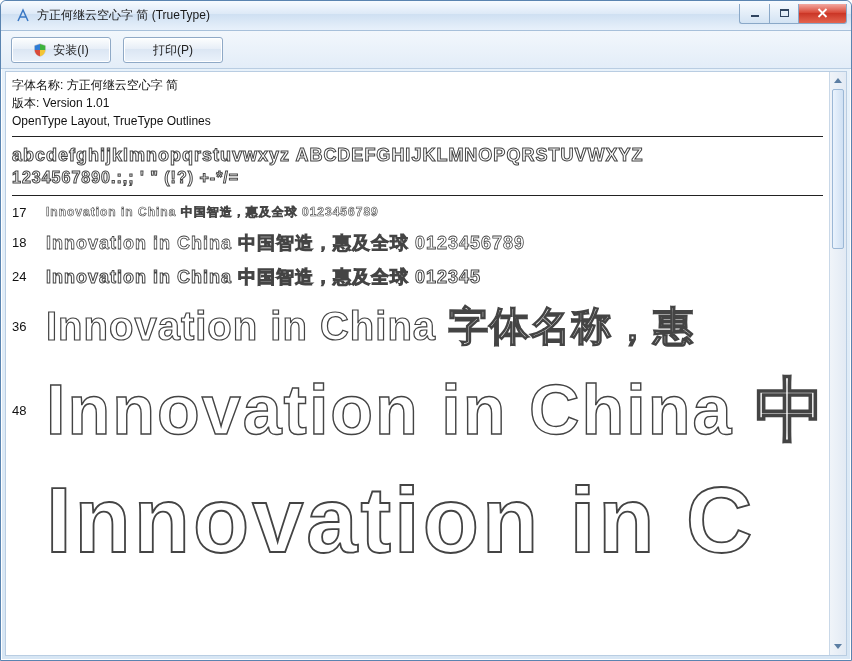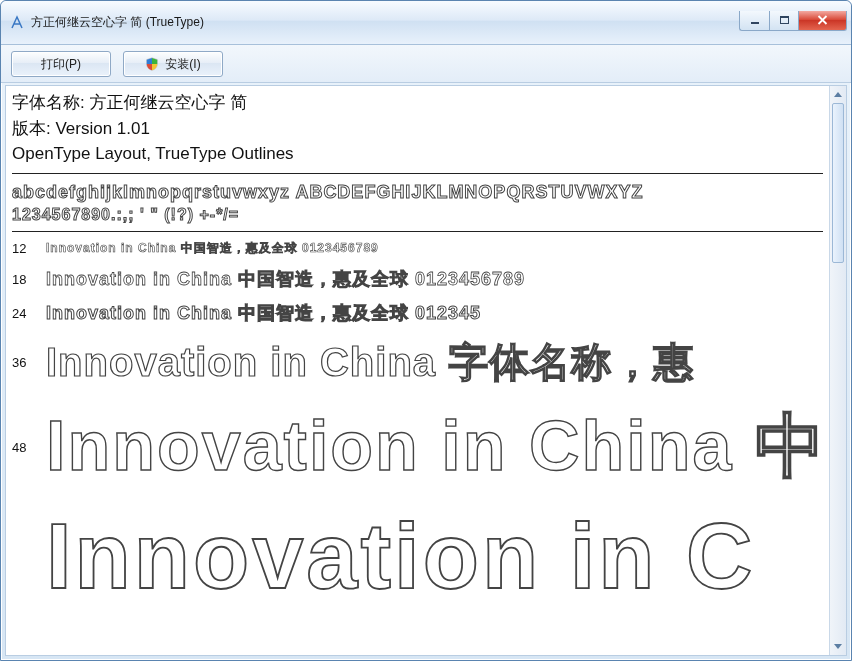--- a/index.html
+++ b/index.html
@@ -8,23 +8,23 @@
 
   .window {
     width: 852px; height: 661px;
     background: linear-gradient(#eaf3fb, #d7e6f4);
     border: 1px solid #5a84b0;
     border-radius: 6px 6px 0 0;
     display: flex; flex-direction: column;
     box-shadow: 0 0 0 1px #fff inset;
   }
   .titlebar {
-    height: 44px;
+    height: 30px;
     display: flex; align-items: center;
-    padding: 0 0 0 8px;
+    padding: 0 0 0 14px;
     background: linear-gradient(#f7fbff, #dde9f7 45%, #cfe0f2 46%, #e8f1fb);
     border-bottom: 1px solid #a7c0da;
     border-radius: 6px 6px 0 0;
   }
   .titlebar .app-icon { width:16px; height:16px; margin-right:6px; display:flex; align-items:center; justify-content:center; color:#3a78c4; font-size:14px; }
   .titlebar .title { color:#1a1a1a; font-size:12px; flex:0 0 auto; }
   .titlebar .spacer { flex:1; }
   .win-buttons { display:flex; height:20px; margin-right:4px; margin-top:-4px; }
   .win-btn {
     width:30px; height:20px;
@@ -75,21 +75,21 @@
   .sb-btn { height:17px; display:flex; align-items:center; justify-content:center; }
   .sb-track { flex:1; position:relative; }
   .sb-thumb { position:absolute; left:2px; right:2px; top:0; height:160px;
     background:linear-gradient(90deg,#eaf3fd,#cfe0f3);
     border:1px solid #9cb8d6; border-radius:2px;
   }
   .arrow { width:0; height:0; border-left:4px solid transparent; border-right:4px solid transparent; }
   .arrow.up { border-bottom:5px solid #5c7ea3; }
   .arrow.down { border-top:5px solid #5c7ea3; }
 
-  .meta { font-size:17px; color:#111; line-height:1.5; padding-bottom:4px; }
+  .meta { font-size:12px; color:#111; line-height:1.5; padding-bottom:4px; }
   .divider { border:none; border-top:1px solid #222; margin:2px 0 6px 0; }
 
   .outline-text {
     color:#fff;
     -webkit-text-stroke: 1px #444;
     text-stroke: 1px #444;
     font-weight:900;
     font-family: Arial, "Microsoft YaHei", sans-serif;
     letter-spacing:1px;
     white-space:nowrap; overflow:hidden;
@@ -133,53 +133,53 @@
       <div class="win-btn close">
         <svg width="11" height="10" viewBox="0 0 10 10">
             <path d="M1 1 L9 9 M9 1 L1 9" stroke="#fff" stroke-width="1.8"></path>
           </svg>
       </div>
     </div>
   </div>
 
   <div class="toolbar">
     <div class="tb-btn">
-      <span>打印(P)</span>
-    </div>
-    <div class="tb-btn">
       <span class="shield">
         <svg viewBox="0 0 16 16">
           <path d="M8 1 L14 3 V8 C14 12 11 14.5 8 15 C5 14.5 2 12 2 8 V3 Z" fill="#fff" stroke="#888" stroke-width="0.5"></path>
           <path d="M8 1 L14 3 V8 H8 Z" fill="#3db33d"></path>
           <path d="M8 1 L2 3 V8 H8 Z" fill="#2e7cd6"></path>
           <path d="M8 8 H14 C14 12 11 14.5 8 15 Z" fill="#f3c534"></path>
           <path d="M8 8 H2 C2 12 5 14.5 8 15 Z" fill="#d94b3a"></path>
         </svg>
       </span>
       <span>安装(I)</span>
     </div>
+    <div class="tb-btn">
+      <span>打印(P)</span>
+    </div>
   </div>
 
   <div class="client">
     <div class="scroll-area">
 
       <div class="meta">
         <div>字体名称: 方正何继云空心字 简</div>
         <div>版本: Version 1.01</div>
         <div>OpenType Layout, TrueType Outlines</div>
       </div>
       <hr class="divider">
 
       <div class="outline-text glyph-row">abcdefghijklmnopqrstuvwxyz ABCDEFGHIJKLMNOPQRSTUVWXYZ</div>
       <div class="outline-text glyph-row small">1234567890.:,; ' " (!?) +-*/=</div>
 
       <hr class="divider2">
 
       <div class="sample-row">
-        <span class="size-label">12</span>
+        <span class="size-label">17</span>
         <span class="txt outline-text s12">Innovation in China 中国智造，惠及全球 0123456789</span>
       </div>
       <div class="sample-row">
         <span class="size-label">18</span>
         <span class="txt outline-text s18">Innovation in China 中国智造，惠及全球 0123456789</span>
       </div>
       <div class="sample-row">
         <span class="size-label">24</span>
         <span class="txt outline-text s24">Innovation in China 中国智造，惠及全球 012345</span>
       </div>

